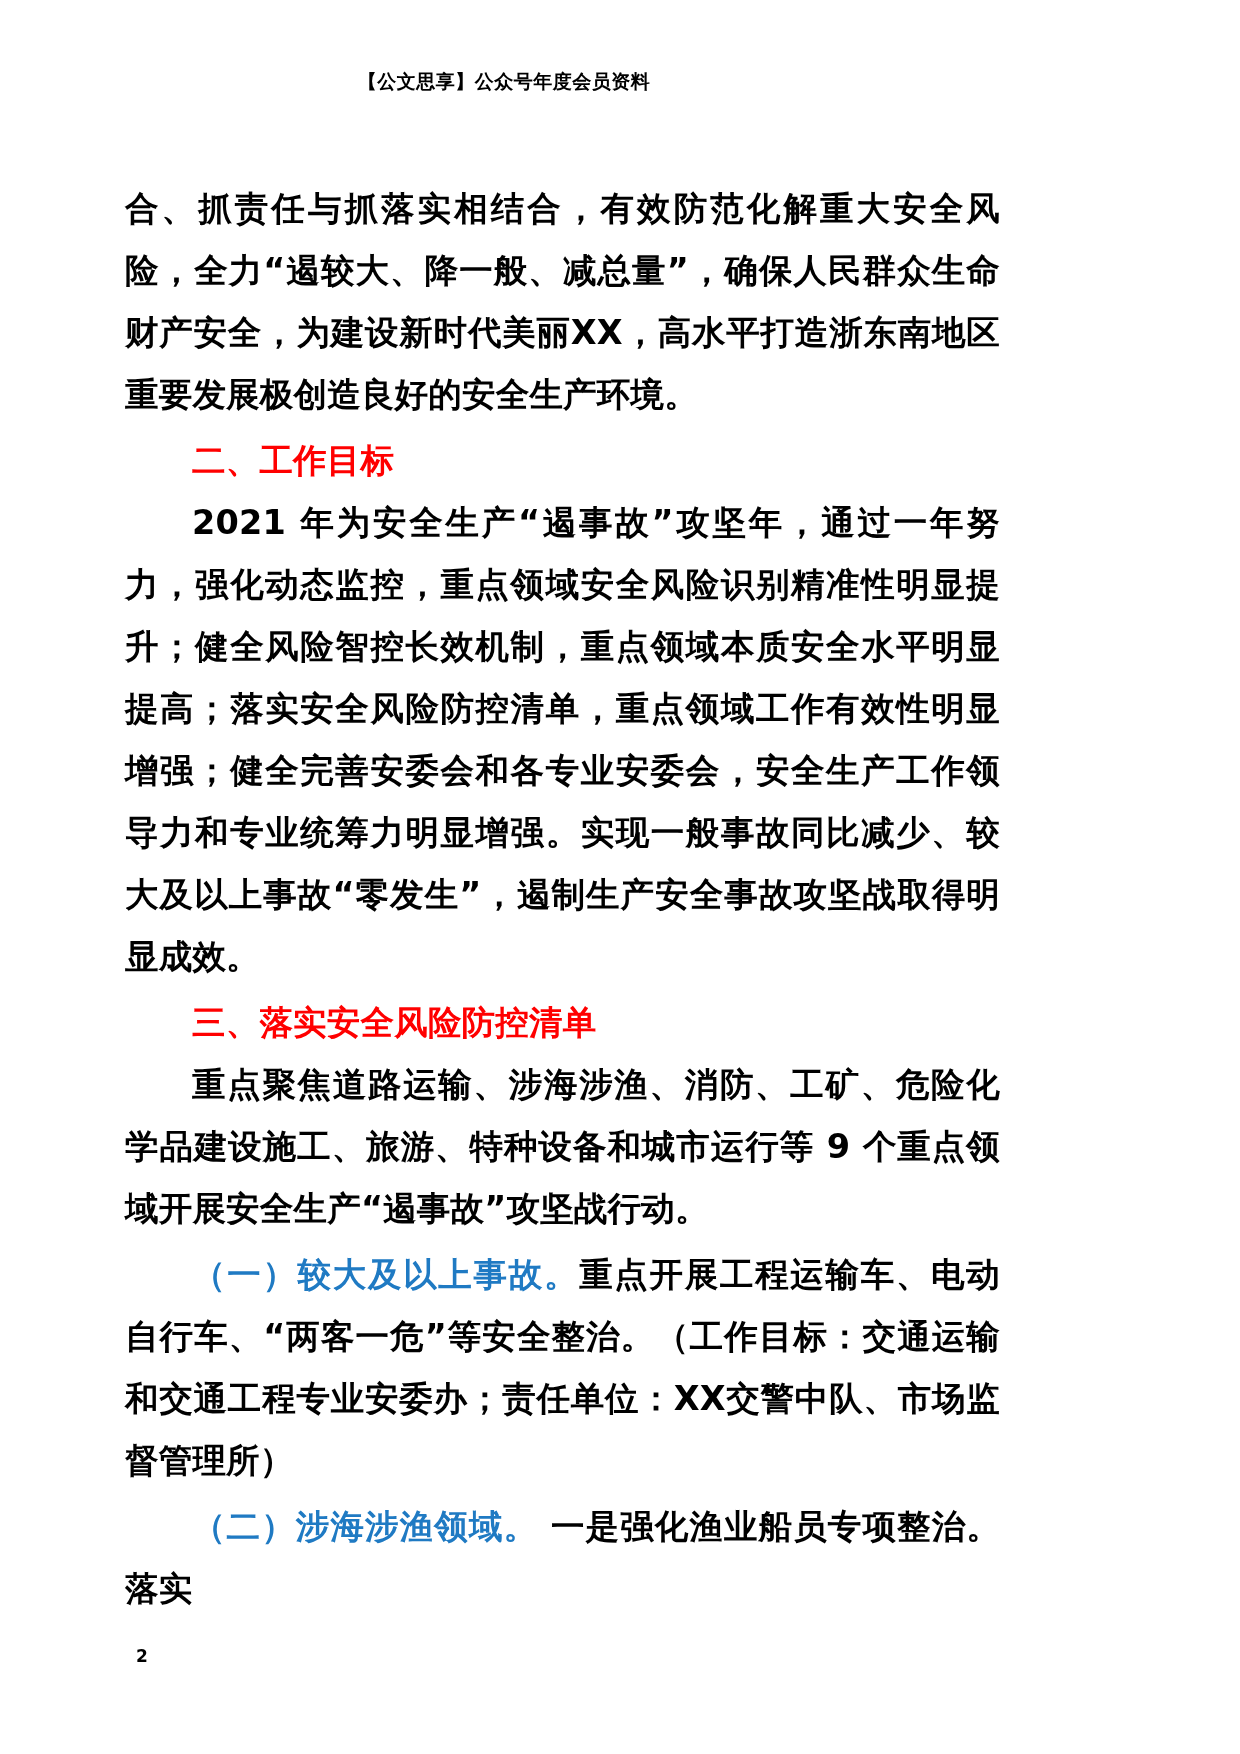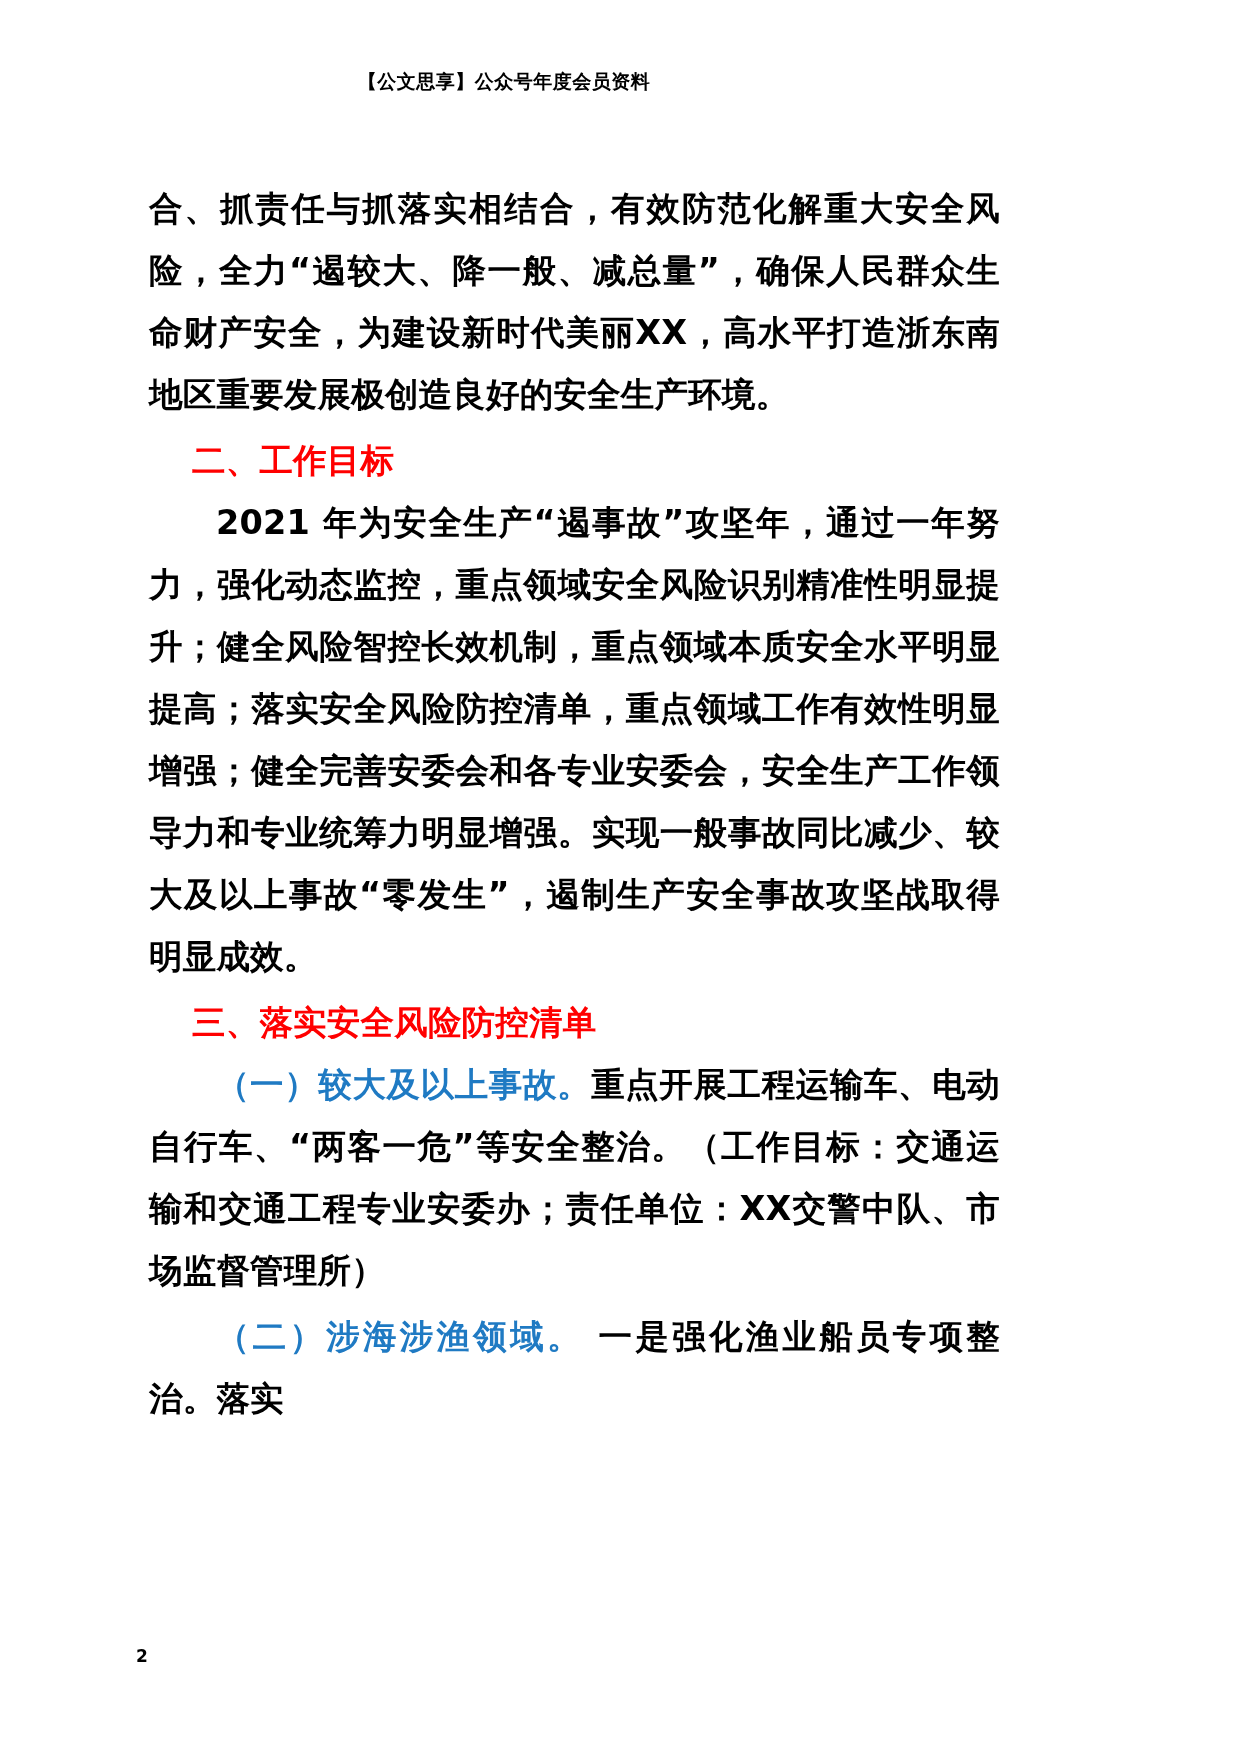--- a/index.html
+++ b/index.html
@@ -56,21 +56,20 @@
     letter-spacing: 0.2px;
     margin: 0 0 4px 0;
     white-space: pre-wrap;
     word-break: break-all;
   }
   .para.indent {
     text-indent: 67px;
   }
   .para.last-justify {
     text-align: justify;
-    margin-left: 24px;
   }
 
   .heading-red {
     font-size: 33.5px;
     font-weight: 700;
     color: #ff0000;
     line-height: 62px;
     margin: 0;
     text-indent: 67px;
     letter-spacing: 0.2px;
@@ -121,20 +120,21 @@
   <div class="body-area">
 
     <p class="para last-justify">合、抓责任与抓落实相结合，有效防范化解重大安全风险，全力“遏较大、降一般、减总量”，确保人民群众生命财产安全，为建设新时代美丽XX，高水平打造浙东南地区重要发展极创造良好的安全生产环境。</p>
 
     <p class="heading-red">二、工作目标</p>
 
     <p class="para indent last-justify">2021 年为安全生产“遏事故”攻坚年，通过一年努力，强化动态监控，重点领域安全风险识别精准性明显提升；健全风险智控长效机制，重点领域本质安全水平明显提高；落实安全风险防控清单，重点领域工作有效性明显增强；健全完善安委会和各专业安委会，安全生产工作领导力和专业统筹力明显增强。实现一般事故同比减少、较大及以上事故“零发生”，遏制生产安全事故攻坚战取得明显成效。</p>
 
     <p class="heading-red">三、落实安全风险防控清单</p>
 
+    <p class="para indent last-justify">重点聚焦道路运输、涉海涉渔、消防、工矿、危险化学品建设施工、旅游、特种设备和城市运行等 9 个重点领域开展安全生产“遏事故”攻坚战行动。</p>
 
     <p class="para indent last-justify"><span class="sub-blue">（一）较大及以上事故。</span><span>重点开展工程运输车、电动自行车、“两客一危”等安全整治。（工作目标：交通运输和交通工程专业安委办；责任单位：XX交警中队、市场监督管理所）</span></p>
 
     <p class="para indent last-justify"><span class="sub-blue">（二）涉海涉渔领域。</span><span> 一是强化渔业船员专项整治。落实</span></p>
 
   </div>
 
   <div class="doc-footer">
     <div class="page-num">2</div>
   </div>

